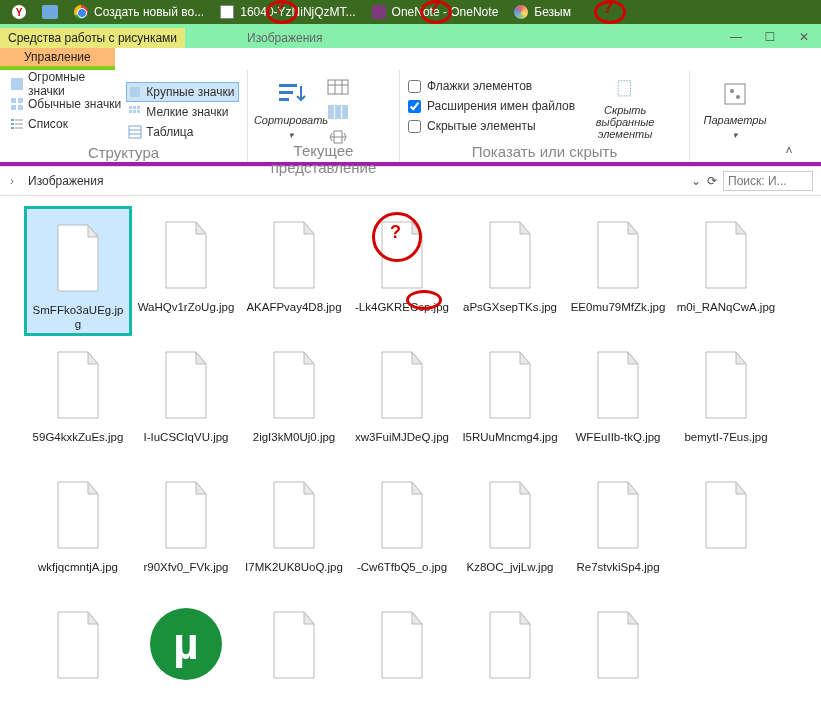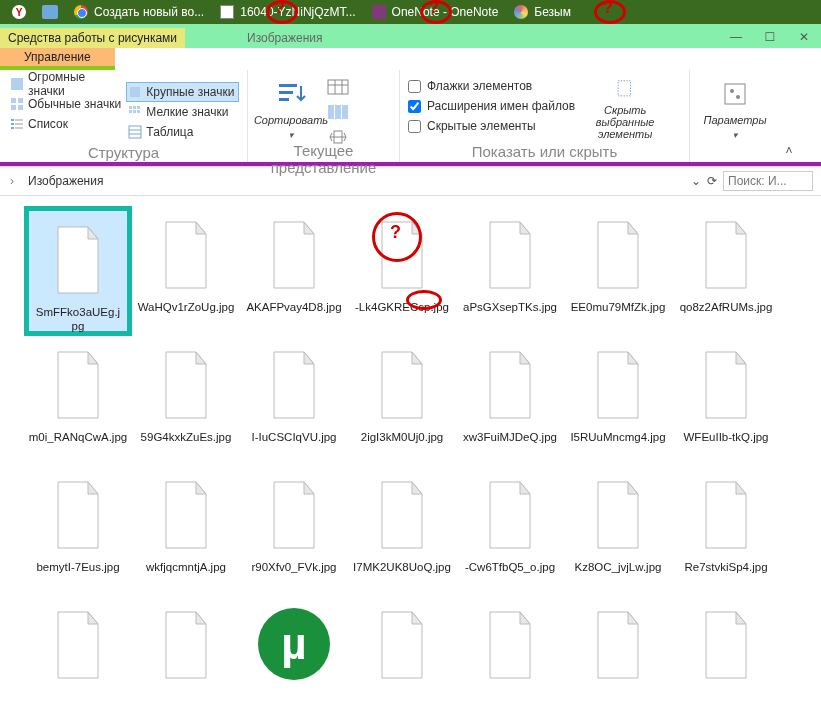--- a/index.html
+++ b/index.html
@@ -51,21 +51,21 @@
   .addressbar { height:30px; display:flex; align-items:center; border-top:1px solid #ddd; border-bottom:1px solid #ddd; background:#fff; }
   .nav-arrow { width:24px; height:24px; display:flex; align-items:center; justify-content:center; color:#888; cursor:pointer;}
   .crumb { flex:1; display:flex; align-items:center; gap:6px; padding-left:4px; font-size:12px; color:#333; }
   .crumb-right { display:flex; align-items:center; gap:6px; padding-right:8px; }
   .search-box { width:90px; font-size:12px; color:#888; border:1px solid #ccc; height:20px; padding:0 4px; }
   .refresh-btn { color:#555; cursor:pointer; }
 
   
   .filegrid { display:flex; flex-wrap:wrap; padding:10px 6px 0 24px; gap:0; align-content:flex-start; overflow:hidden; background:#fff;}
   .file-item { width:108px; height:130px; display:flex; flex-direction:column; align-items:center; justify-content:flex-start; padding:6px 4px 0 4px; text-align:center; cursor:pointer; position:relative;}
-  .file-item.selected { background:#cce8ff; border:5px solid #14b8a6; }
+  .file-item.selected { background:#cce8ff; border:3px solid #14b8a6; }
   .file-icon { width:60px; height:74px; margin:6px 0 8px 0; position:relative;}
   .file-icon svg { width:60px; height:74px; }
   .file-label { font-size:11.5px; color:#222; line-height:14px; word-break:break-all; max-width:100px;}
   .utorrent-icon { width:72px;height:72px;border-radius:50%;background:#1a8f3c;display:flex;align-items:center;justify-content:center;margin:6px 0 8px 0;}
   .utorrent-icon span { color:#fff; font-size:44px; font-weight:bold; font-family:Arial; line-height:1;}
 </style>
 </head>
 <body>
 
 <div class="taskbar">
@@ -316,27 +316,20 @@
           <path d="M10 4 L40 4 L50 16 L50 70 L10 70 Z" fill="#fff" stroke="#bbb"></path>
           <path d="M40 4 L40 16 L50 16 Z" fill="#e8e8e8" stroke="#bbb"></path>
         </svg></div>
       <div class="file-label">EE0mu79MfZk.jpg</div>
     </div>
     <div class="file-item">
       <div class="file-icon"><svg viewBox="0 0 60 74">
           <path d="M10 4 L40 4 L50 16 L50 70 L10 70 Z" fill="#fff" stroke="#bbb"></path>
           <path d="M40 4 L40 16 L50 16 Z" fill="#e8e8e8" stroke="#bbb"></path>
         </svg></div>
-      <div class="file-label">qo8z2AfRUMs.jpg</div>
-    </div>
-    <div class="file-item">
-      <div class="file-icon"><svg viewBox="0 0 60 74">
-          <path d="M10 4 L40 4 L50 16 L50 70 L10 70 Z" fill="#fff" stroke="#bbb"></path>
-          <path d="M40 4 L40 16 L50 16 Z" fill="#e8e8e8" stroke="#bbb"></path>
-        </svg></div>
       <div class="file-label">m0i_RANqCwA.jpg</div>
     </div>
     <div class="file-item">
       <div class="file-icon"><svg viewBox="0 0 60 74">
           <path d="M10 4 L40 4 L50 16 L50 70 L10 70 Z" fill="#fff" stroke="#bbb"></path>
           <path d="M40 4 L40 16 L50 16 Z" fill="#e8e8e8" stroke="#bbb"></path>
         </svg></div>
       <div class="file-label">59G4kxkZuEs.jpg</div>
     </div>
     <div class="file-item">

